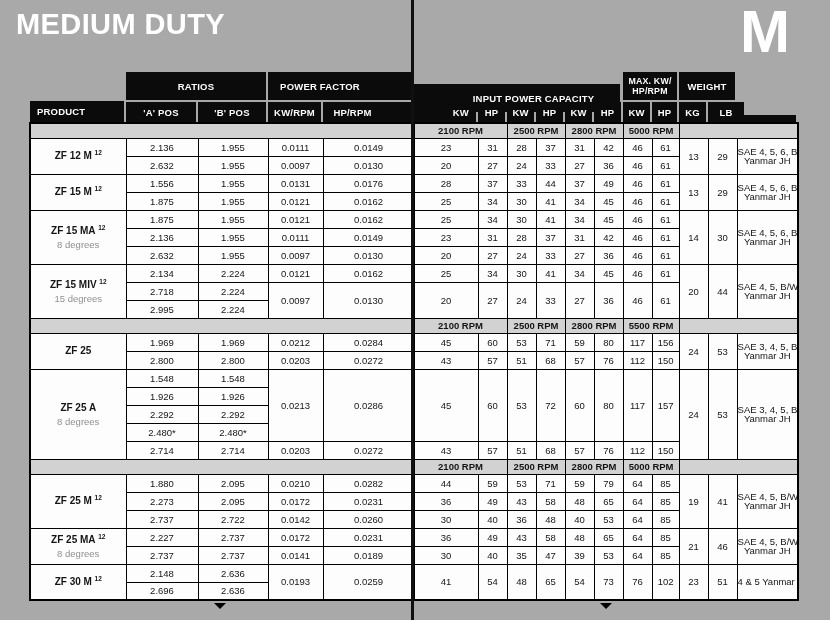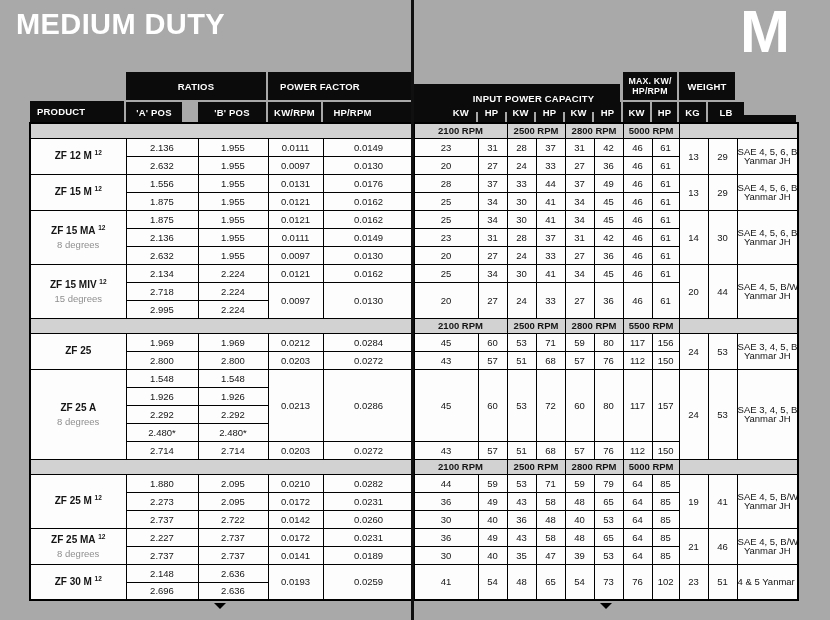--- a/index.html
+++ b/index.html
@@ -16,21 +16,21 @@
   .h-cell { position:absolute; background:#0b0b0b; color:#fdfdfd; font-size:9.5px; font-weight:bold;
             display:flex; align-items:center; justify-content:center; box-sizing:border-box; letter-spacing:.2px; }
   .h-cell.two-line { flex-direction:column; font-size:8.8px; line-height:10.5px;align-items:center; }
   #h-product{left:1px;top:0;width:94px;height:50px;justify-content:flex-start;align-items:flex-start;padding:5px 0 0 7px;margin-top:29px;}
   #h-ratios {left:97px;top:0;width:140px;height:28px;}
   #h-pf     {left:239px;top:0;width:144px;height:28px;padding-right:40px;}
   #h-input  {left:385px;top:0;width:206px;height:28px;padding-left:33px;margin-top:12px;}
   #h-max    {left:594px;top:0;width:54px;height:28px;}
   #h-weight {left:650px;top:0;width:56px;height:28px;}
   #h-bell   {left:708px;top:0;width:59px;height:50px;margin-top:43px;}
-  #h-apos {left:97px;top:30px;width:56px;height:20px;}
+  #h-apos {left:97px;top:30px;width:70px;height:20px;}
   #h-bpos {left:169px;top:30px;width:68px;height:20px;}
   #h-kwrpm{left:239px;top:30px;width:53px;height:20px;}
   #h-hprpm{left:294px;top:30px;width:89px;height:20px;padding-right:30px;}
   #h-kw1{left:385px;top:30px;width:62px;height:20px;justify-content:flex-end;padding-right:7px;}
   #h-hp1{left:449px;top:30px;width:27px;height:20px;}
   #h-kw2{left:478px;top:30px;width:27px;height:20px;}
   #h-hp2{left:507px;top:30px;width:27px;height:20px;}
   #h-kw3{left:536px;top:30px;width:27px;height:20px;}
   #h-hp3{left:565px;top:30px;width:27px;height:20px;}
   #h-kwm{left:594px;top:30px;width:27px;height:20px;}

